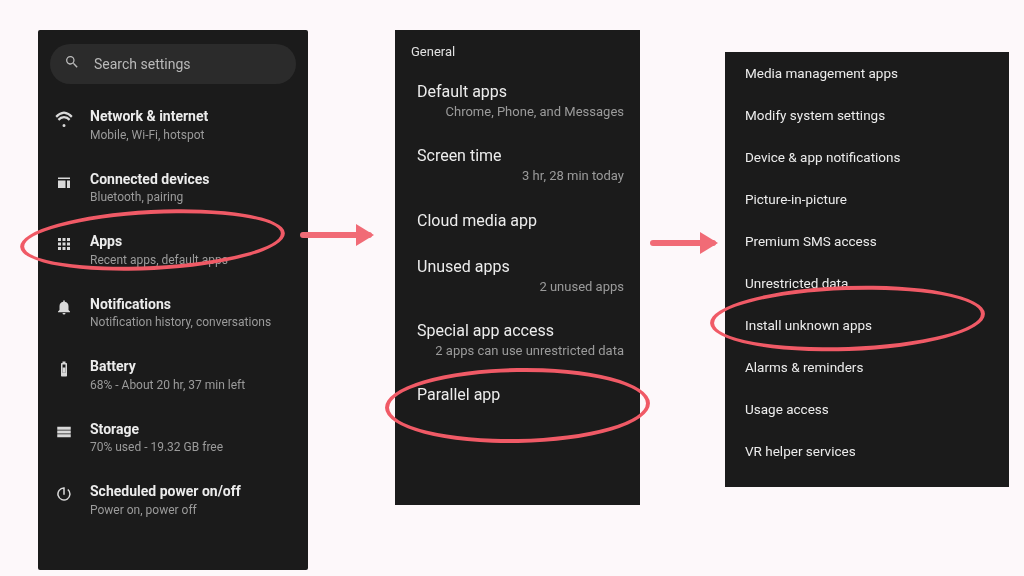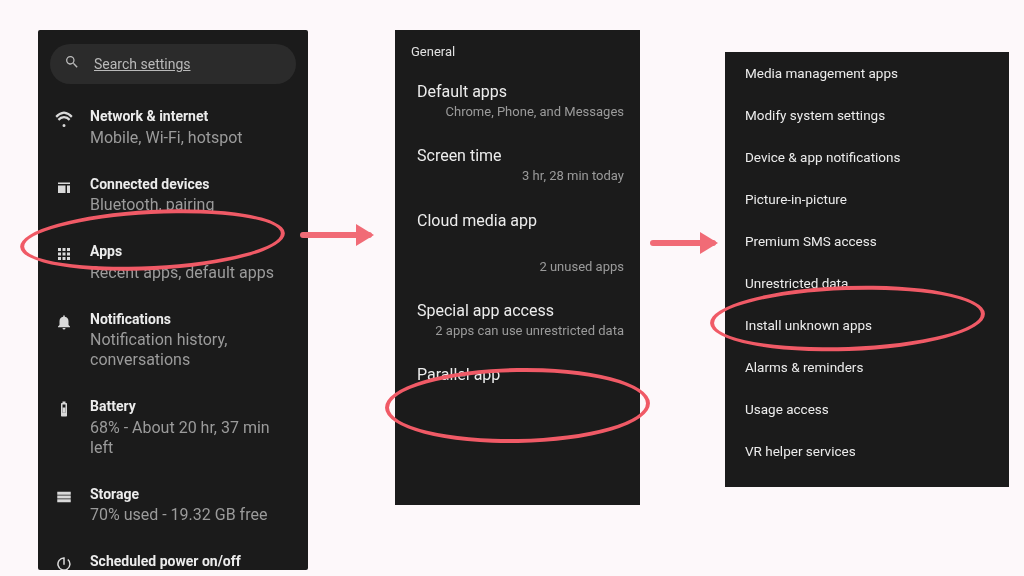--- a/index.html
+++ b/index.html
@@ -21,35 +21,34 @@
   .panel1 { left: 38px; top: 30px; width: 270px; height: 540px; border-radius: 2px; }
   .search-bar {
     margin: 14px 12px 10px 12px;
     height: 40px;
     background: #2b2b2b;
     border-radius: 22px;
     display: flex;
     align-items: center;
     padding: 0 14px;
     color: #b9b9b9;
-    text-decoration: underline;
   }
   .search-bar svg { width: 16px; height: 16px; fill: #b9b9b9; margin-right: 14px; flex:none; }
   .search-ph { font-size: 14px; color:#b9b9b9; }
   .setting-item {
     display: flex;
     align-items: flex-start;
     padding: 14px 14px 14px 16px;
     gap: 16px;
   }
   .setting-item .ico { width: 20px; display:flex; justify-content:center; margin-top:2px; flex:none; }
   .setting-item .ico svg { width: 18px; height: 18px; fill:#d9d9d9; }
   .setting-item .txtwrap { flex:1; min-width:0; }
   .s-title { font-size: 14px; color: #ececec; line-height:1.25;font-weight:bold; }
-  .s-sub { font-size: 16px; color: #9b9b9b; margin-top:2px; line-height:1.25; }
+  .s-sub { font-size: 12px; color: #9b9b9b; margin-top:2px; line-height:1.25; }
 
   
   .panel2 { left: 395px; top: 30px; width: 245px; height: 475px; }
   .p2-header { font-size: 13px; color:#e0e0e0; padding: 14px 16px 10px 16px; }
   .p2-item { padding: 13px 16px 13px 22px; }
   .p2-title { font-size: 16px; color:#ececec; line-height:1.25; }
   .p2-sub { font-size: 13px; color:#9b9b9b; margin-top:2px; line-height:1.25;text-align:right; }
 
   
   .panel3 { left: 725px; top: 52px; width: 284px; height: 435px; }
@@ -194,20 +193,21 @@
     <div class="p2-sub">Chrome, Phone, and Messages</div>
   </div>
   <div class="p2-item">
     <div class="p2-title">Screen time</div>
     <div class="p2-sub">3 hr, 28 min today</div>
   </div>
   <div class="p2-item">
     <div class="p2-title">Cloud media app</div>
   </div>
   <div class="p2-item">
+    <div class="p2-title">Unused apps</div>
     <div class="p2-sub">2 unused apps</div>
   </div>
   <div class="p2-item">
     <div class="p2-title">Special app access</div>
     <div class="p2-sub">2 apps can use unrestricted data</div>
   </div>
   <div class="p2-item">
     <div class="p2-title">Parallel app</div>
   </div>
 </div>

